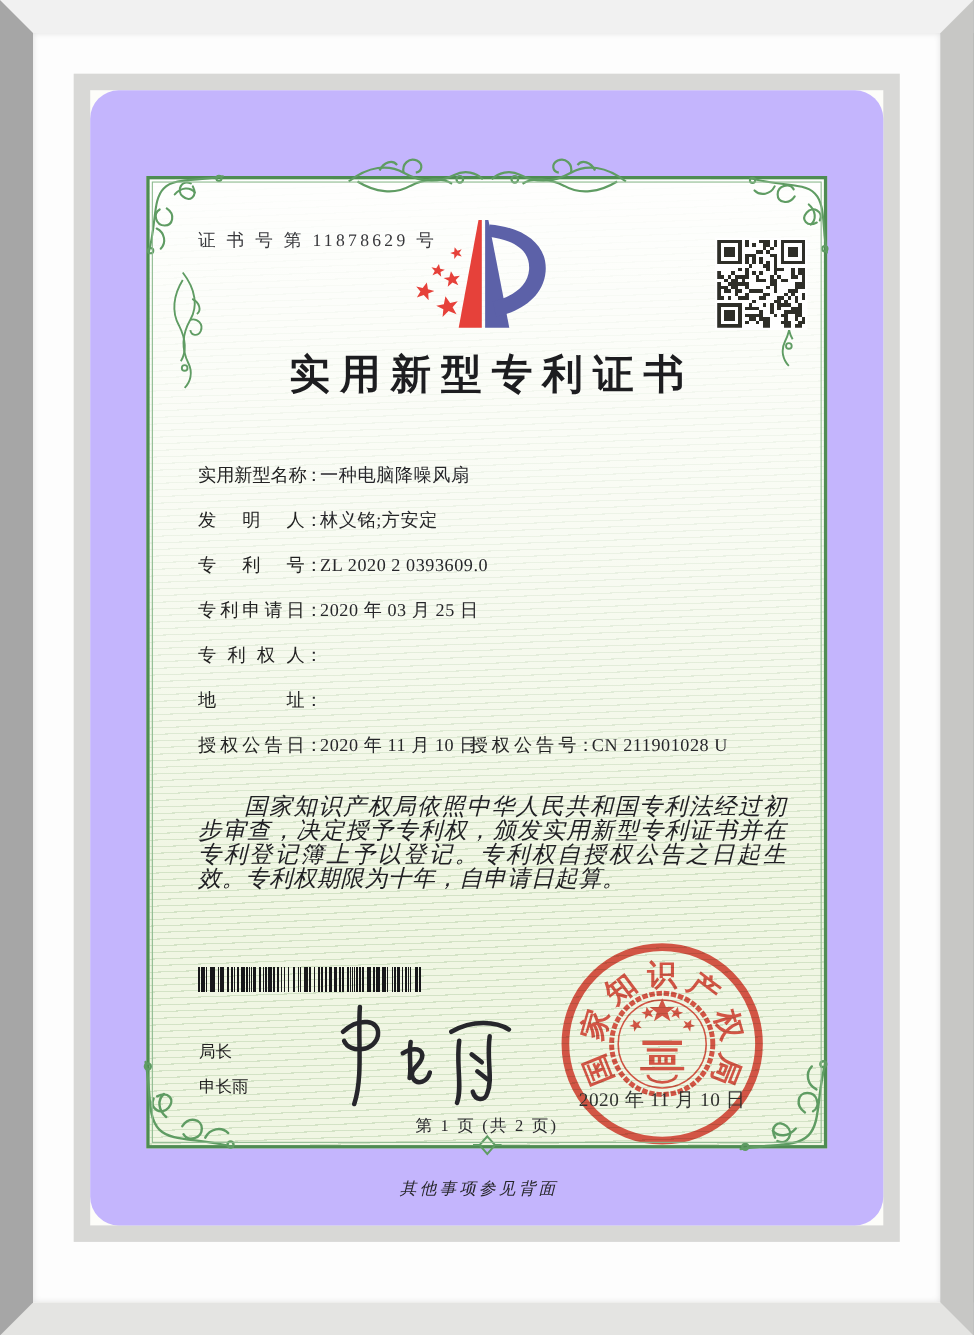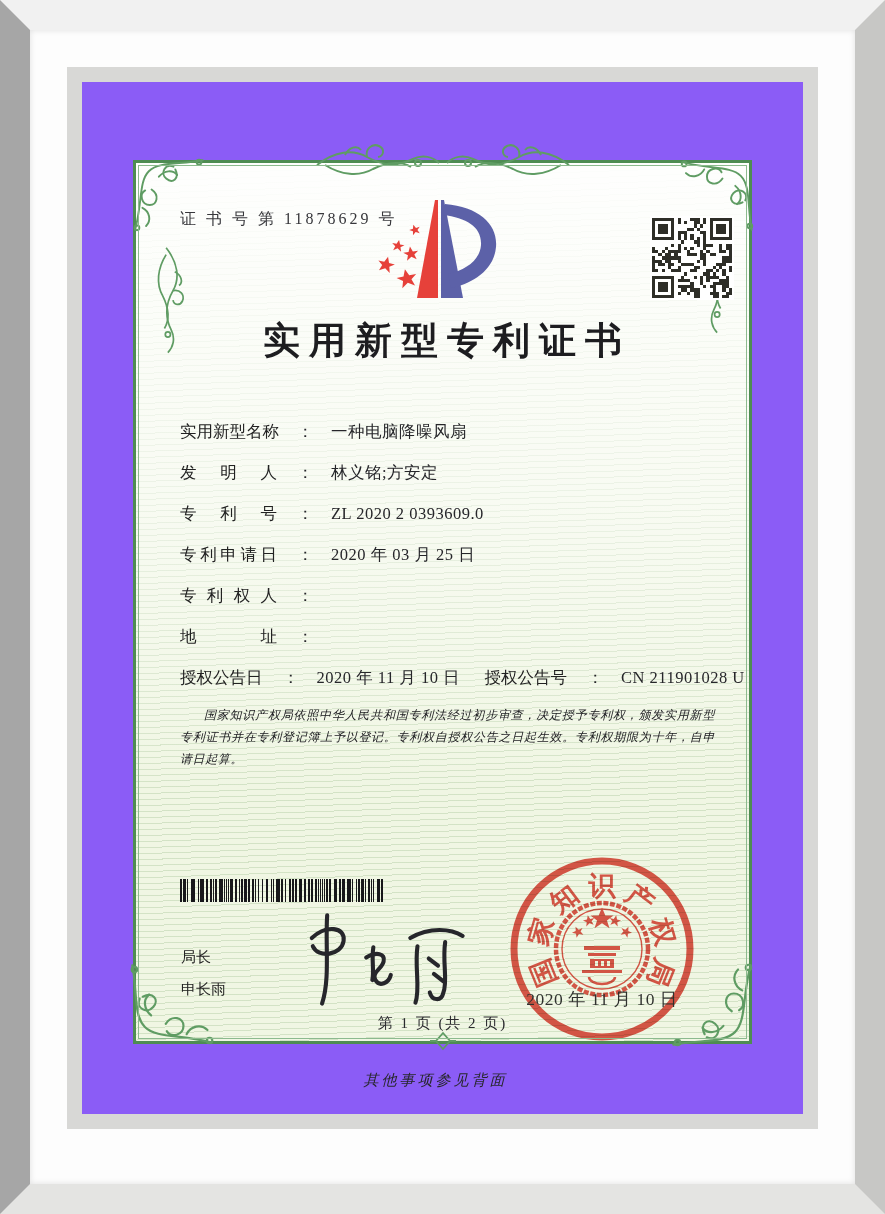--- a/index.html
+++ b/index.html
@@ -5,21 +5,21 @@
   * { margin:0; padding:0; box-sizing:border-box; }
   html,body { background:#8f8f8f; }
   .scene { position:relative; width:885px; height:1214px; overflow:hidden; background:#bdbdbd;
            font-family:"Liberation Serif","DejaVu Serif",serif; color:#26262a; }
 
   
   .frame { position:absolute; inset:0; border:30px solid;
            border-color:#f1f1f1 #c7c7c5 #e4e4e2 #a6a6a6; background:#fdfdfd; }
   .frame::after { content:''; position:absolute; inset:0; box-shadow:inset 0 0 6px rgba(0,0,0,.12); pointer-events:none; }
   .mat { position:absolute; inset:37px 37px 55px 37px; border:15px solid #d8d8d6; background:#fdfdf9; }
-  .paper { position:absolute; inset:0; background:#8b5cf6; }
+  .paper { position:absolute; inset:0; background:#c4b5fd;border-radius:26px; }
 
   
   .border-box { position:absolute; left:51px; right:51px; top:78px; bottom:70px;
                 border:3px solid #4e8c52;
                 background:
                   linear-gradient(180deg, rgba(255,255,255,.95) 0%, rgba(255,255,255,.55) 38%, rgba(255,255,255,0) 72%),
                   repeating-linear-gradient(178deg, rgba(124,168,108,.25) 0 1px, rgba(124,168,108,0) 1px 6px),
                   #f0f6e3; }
   .border-box::after { content:''; position:absolute; inset:2px; border:1px solid #8cba8e; pointer-events:none; }
 
@@ -29,28 +29,28 @@
 
   .logo { position:absolute; left:50%; top:31px; width:150px; height:120px; margin-left:-80px; }
 
   .qr { position:absolute; left:514px; top:53px; width:84px; height:84px; background:#fff; padding:2px; }
   .qr svg { width:100%; height:100%; display:block; }
 
   .title { position:absolute; top:153px; left:0; right:0; text-align:center;
            font-size:37px; font-weight:bold; letter-spacing:9px; color:#1d1d20; text-indent:9px; }
 
   .body { position:absolute; left:44px; right:34px; top:248px; }
-  .row { height:41px; display:flex; align-items:center; font-size:16.5px; white-space:nowrap;gap:20px; }
+  .row { height:41px; display:flex; align-items:center; font-size:16.5px; white-space:nowrap; }
   .flabel { display:inline-block; width:97px; text-align:justify; text-align-last:justify; color:#222; }
   .colon { display:inline-block; width:14px; }
   .fvalue { letter-spacing:.5px; }
   .fvalue.fixed { display:inline-block; width:128px; }
   .gap2 { display:inline-block; width:8px; }
 
-  .paras { margin-top:7px; font-size:12px; line-height:21.8px; font-style:italic; letter-spacing:.6px; color:#202024; }
+  .paras { margin-top:25px; font-size:21px; line-height:21.8px; font-style:italic; letter-spacing:.6px; color:#202024; }
   .paras p { text-indent:2em; text-align:justify; }
 
   .barcode { position:absolute; left:44px; top:716px; width:205px; height:23px; }
   .barcode svg { width:100%; height:100%; display:block; }
 
   .signer { position:absolute; left:45px; top:778px; font-family:"Liberation Sans","DejaVu Sans",sans-serif;
             font-size:15px; line-height:32px; color:#222; font-weight:500; }
 
   .signature { position:absolute; left:145px; top:736px; width:195px; height:108px; }
 

